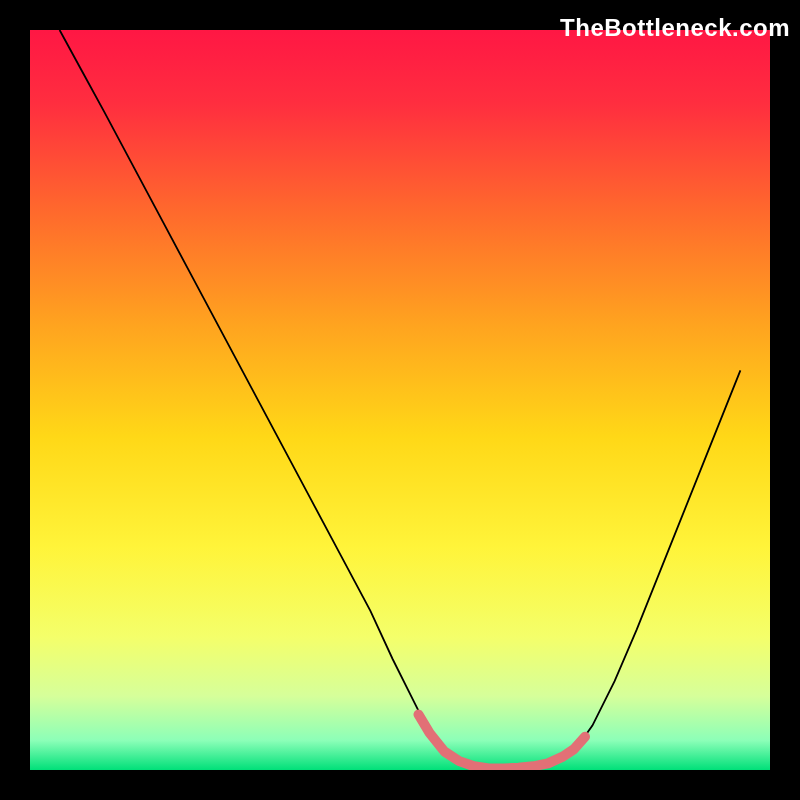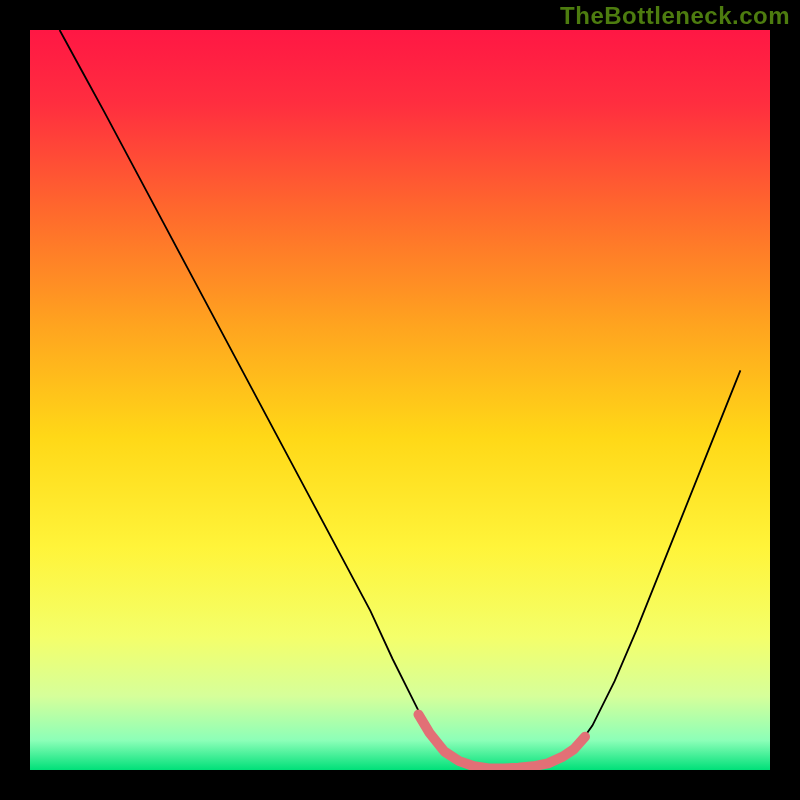--- a/index.html
+++ b/index.html
@@ -1,22 +1,22 @@
 <!DOCTYPE html>
 <html><head>
 <meta charset="utf-8">
 <style>
   * { margin: 0; padding: 0; box-sizing: border-box; }
   html, body { width: 800px; height: 800px; background: #000; overflow: hidden; }
   .container { position: relative; width: 800px; height: 800px; background: #000; }
   .watermark {
     position: absolute;
-    top: 2px;
+    top: 14px;
     right: 10px;
-    color: #4d7c0f;
+    color: #ffffff;
     font-family: Arial, Helvetica, sans-serif;
     font-size: 24px;
     font-weight: bold;
     letter-spacing: 0.5px;
     z-index: 10;
   }
   .plot-area {
     position: absolute;
     left: 30px;
     top: 30px;

